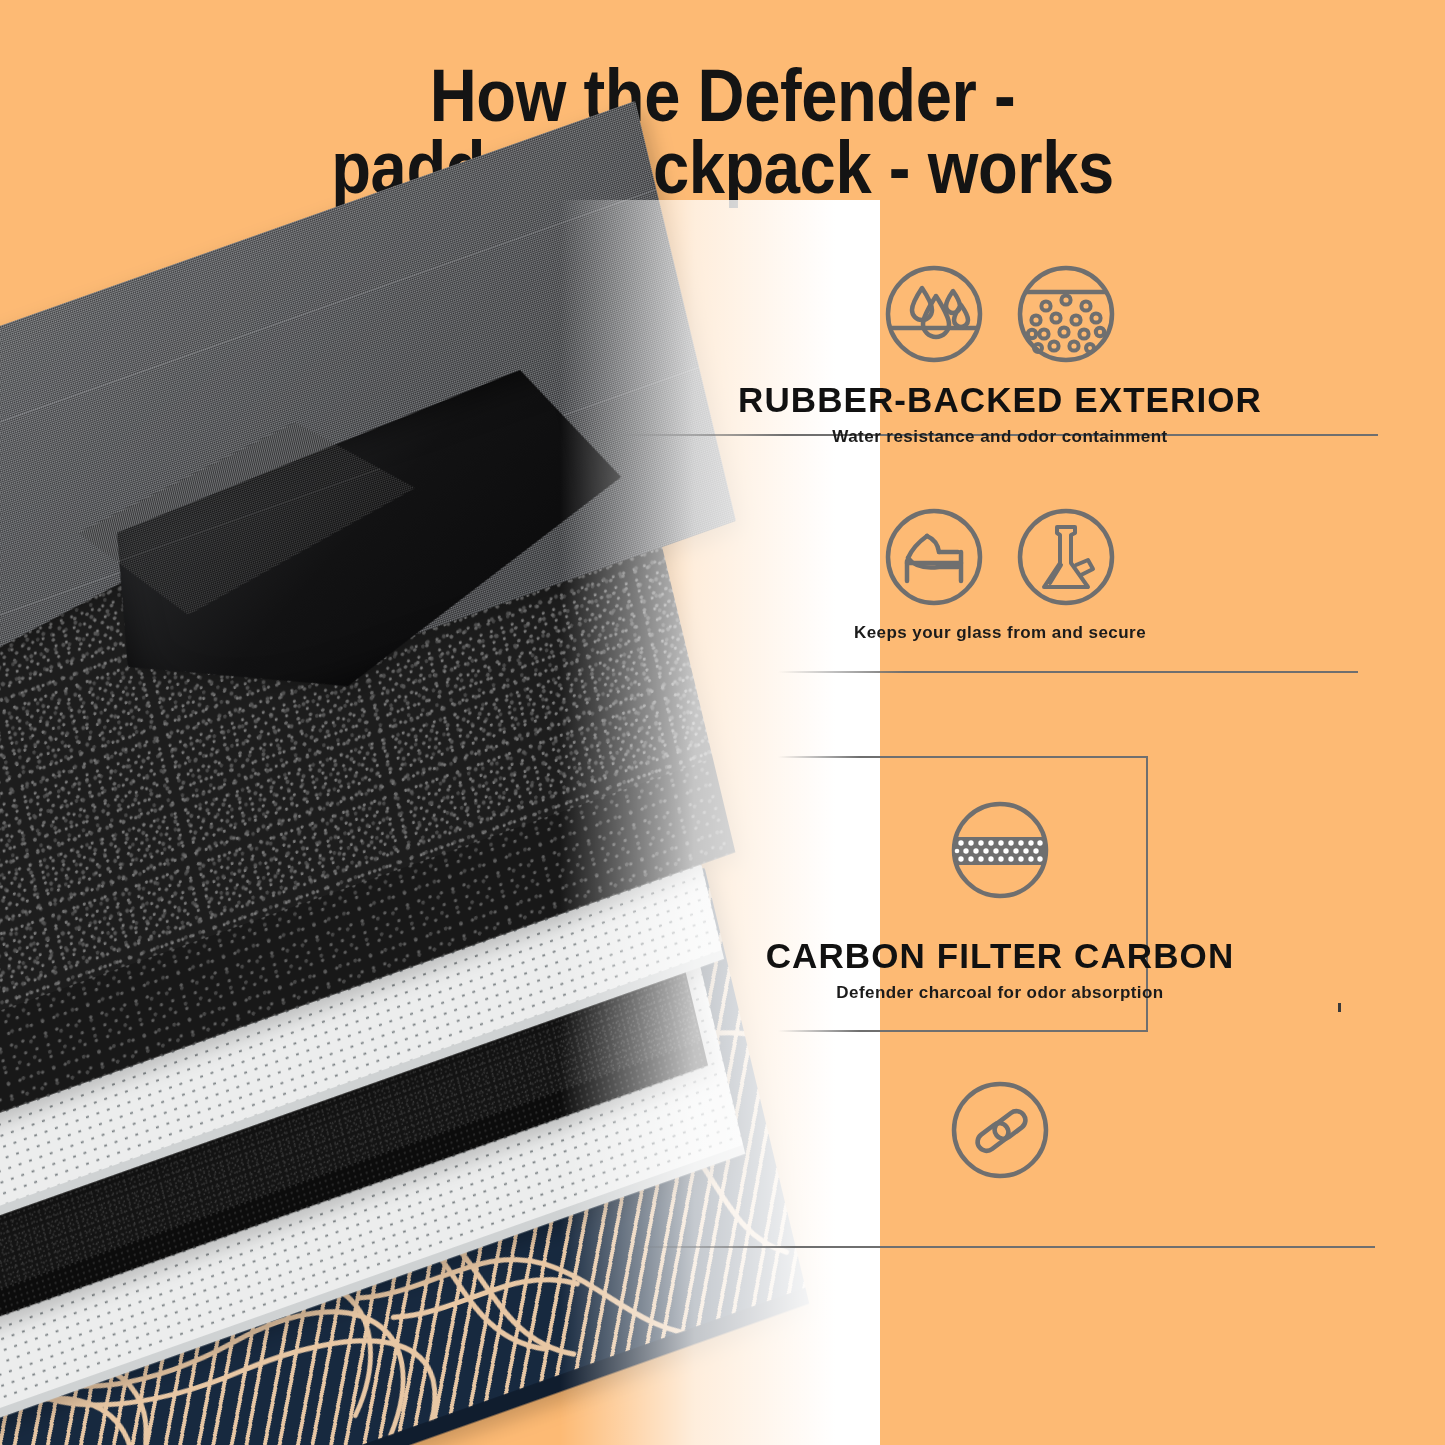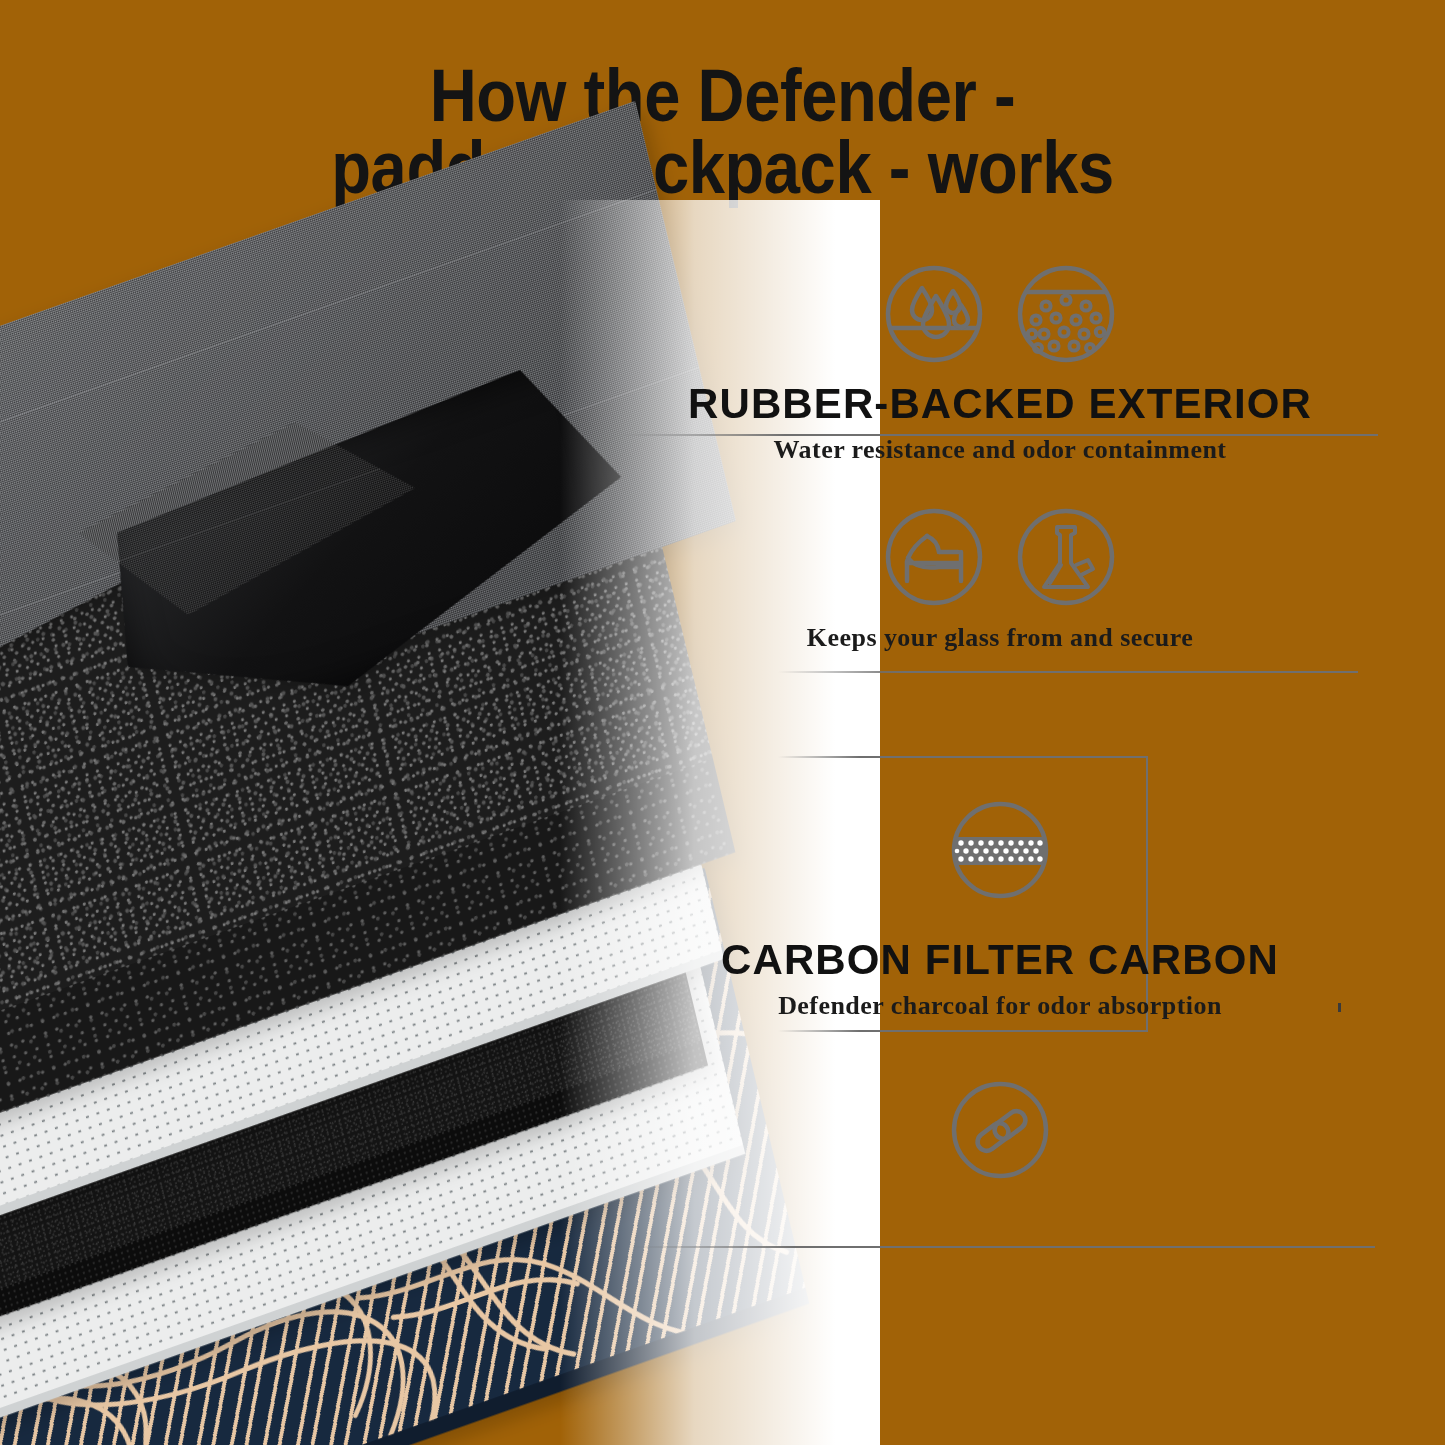--- a/index.html
+++ b/index.html
@@ -7,21 +7,21 @@
   html, body {
     width:1445px; height:1445px;
     background:#ffffff;
     font-family:"Liberation Sans", sans-serif;
     overflow:hidden;
   }
 
   #stage {
     position:relative;
     width:1445px; height:1445px;
-    background:#a16207;
+    background:#fdba74;
   }
 
   
   .title {
     position:absolute;
     left:0; top:60px;
     width:1445px;
     text-align:center;
     font-family:"Liberation Sans Narrow","Liberation Sans",sans-serif;
     font-weight:700;
@@ -212,29 +212,29 @@
   .icons {
     display:flex;
     justify-content:center;
     align-items:center;
     gap:28px;
     margin-bottom:14px;
   }
   .feat-title {
     font-family:"Liberation Sans Narrow","Liberation Sans",sans-serif;
     font-weight:700;
-    font-size:42px;
+    font-size:35px;
     letter-spacing:1.1px;
     color:#111111;
     white-space:nowrap;
   }
   .feat-sub {
-    font-family:Liberation Serif, serif;
+    font-family:Liberation Sans, sans-serif;
     font-weight:700;
-    font-size:26px;
+    font-size:17px;
     letter-spacing:0.45px;
     color:#1b1b1b;
     white-space:nowrap;
     margin-top:7px;
   }
 
   
   .rule {
     position:absolute;
     height:2px;

